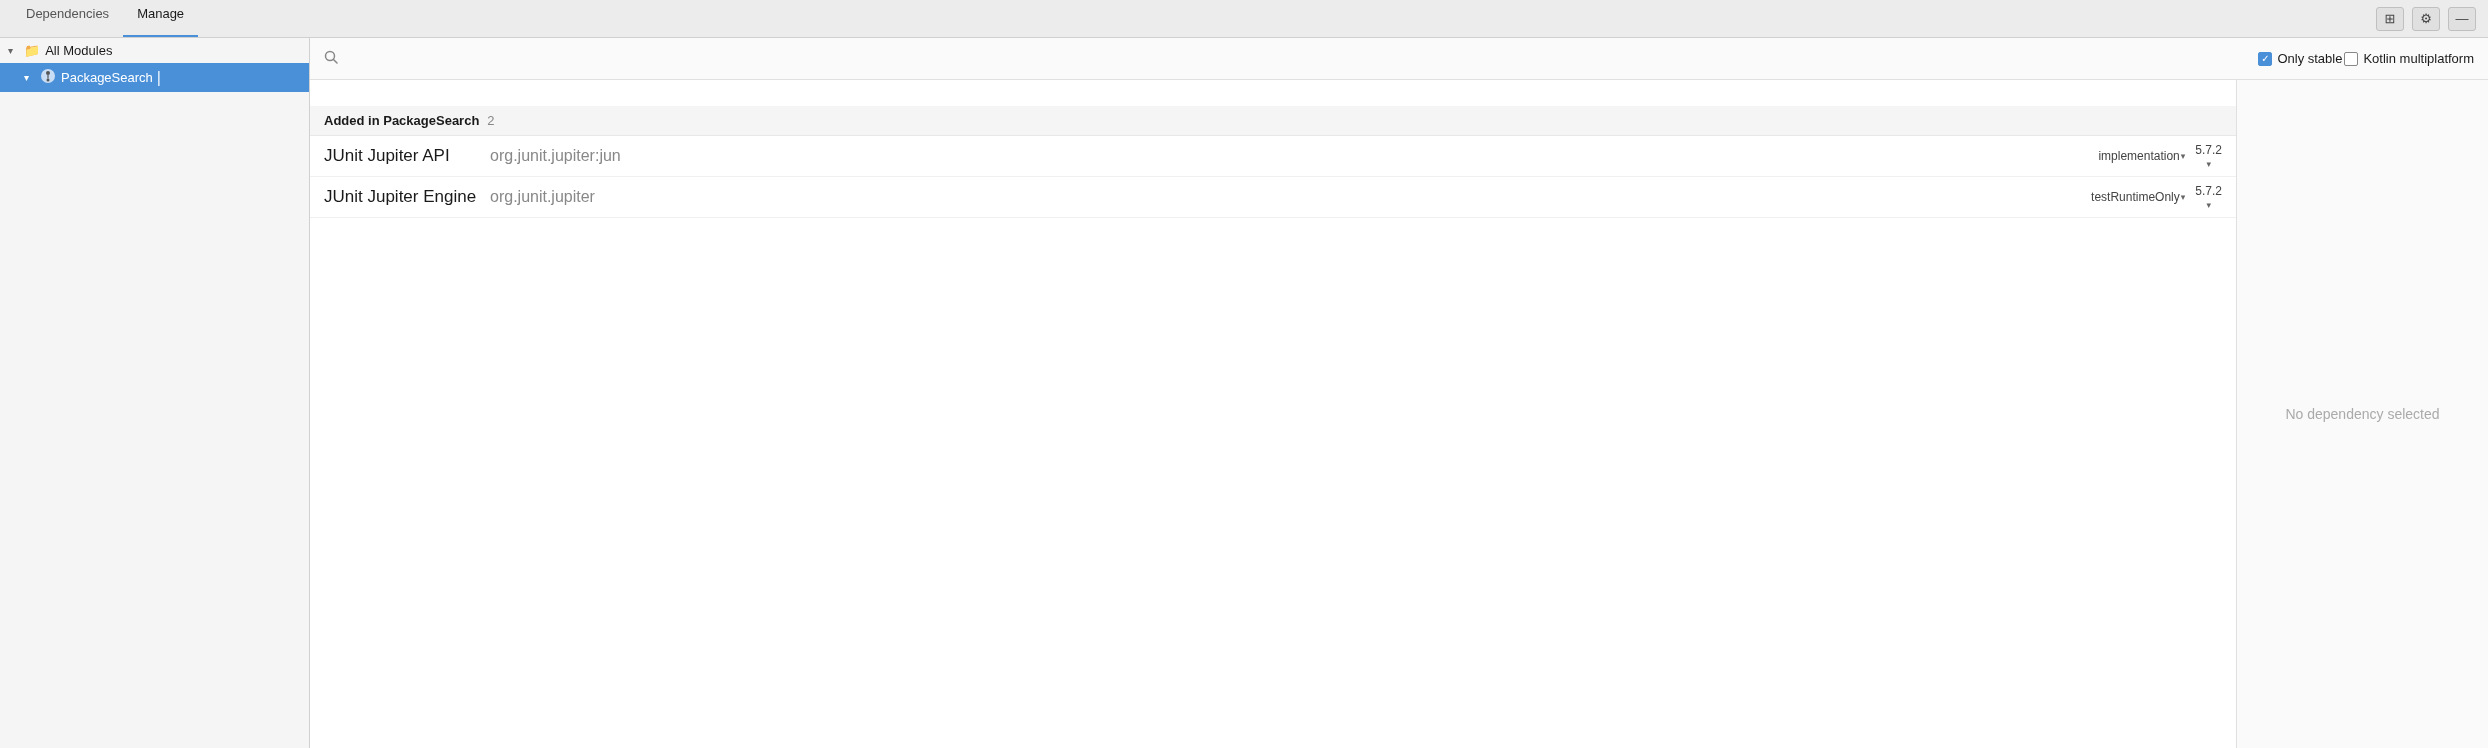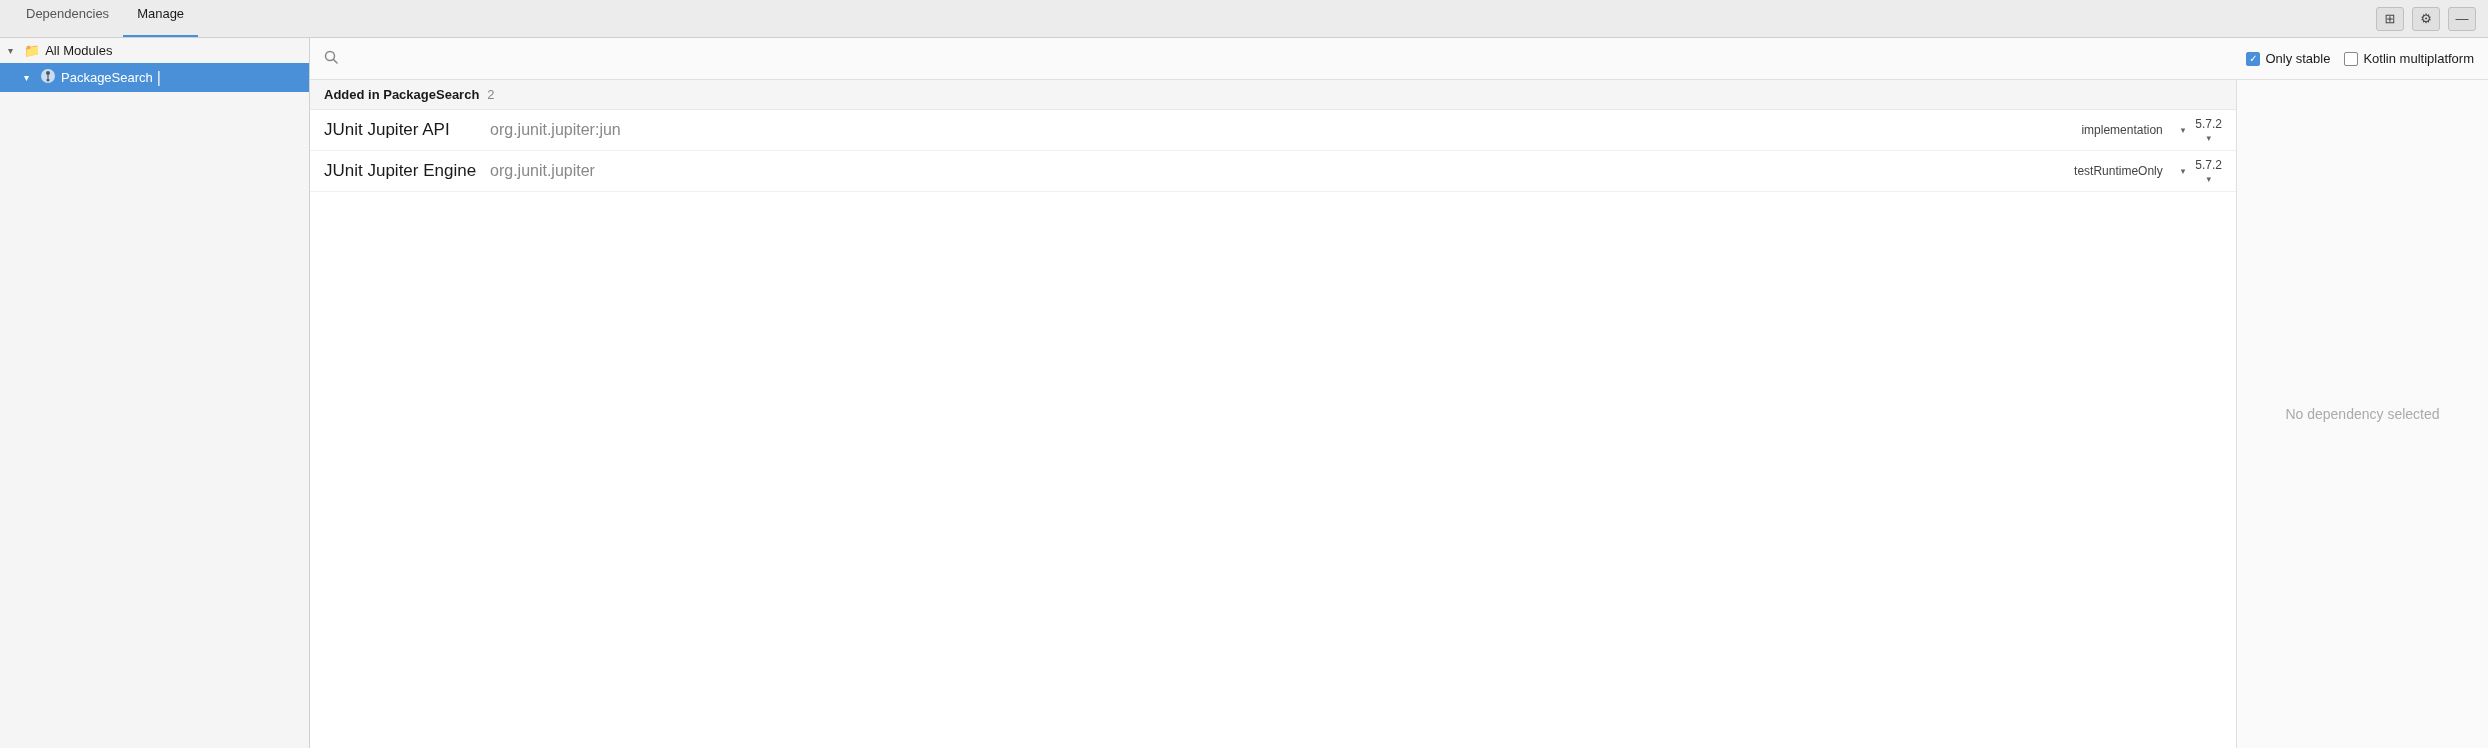--- a/index.html
+++ b/index.html
@@ -148,21 +148,21 @@
       border: none;
       background: transparent;
       outline: none;
       font-size: 13px;
       color: #333;
       width: 200px;
     }
     .filter-options {
       display: flex;
       align-items: center;
-      gap: 14px;
+      gap: 2px;
       margin-left: auto;
     }
     .checkbox-option {
       display: flex;
       align-items: center;
       gap: 5px;
       font-size: 13px;
       cursor: pointer;
     }
     .checkbox-box {
@@ -228,21 +228,21 @@
       color: #888;
       margin-left: 6px;
       flex: 1;
     }
     .pkg-scope {
       font-size: 12px;
       color: #444;
       margin-right: 10px;
       display: flex;
       align-items: center;
-      gap: 18px;
+      gap: 1px;
     }
     .pkg-version {
       font-size: 12px;
       color: #444;
       display: flex;
       align-items: center;
       gap: 2px;
       flex-direction: column;
     }
     .dropdown-arrow {
@@ -338,21 +338,21 @@
           </label>
           <label class="checkbox-option">
             <div class="checkbox-box"></div>
             <span>Kotlin multiplatform</span>
           </label>
         </div>
       </div>
 
       <div style="display:flex; flex:1; overflow:hidden;">
 
-        <div class="packages-list" style="flex:1;">
+        <div class="packages-list" style="flex:1;margin-top:26px;">
 
           <div class="section-header">
             <span>Added in PackageSearch</span>
             <span class="section-count">2</span>
           </div>
 
           <div class="package-row">
             <span class="pkg-name">JUnit Jupiter API</span>
             <span class="pkg-group">org.junit.jupiter:jun</span>
             <span class="pkg-scope">

